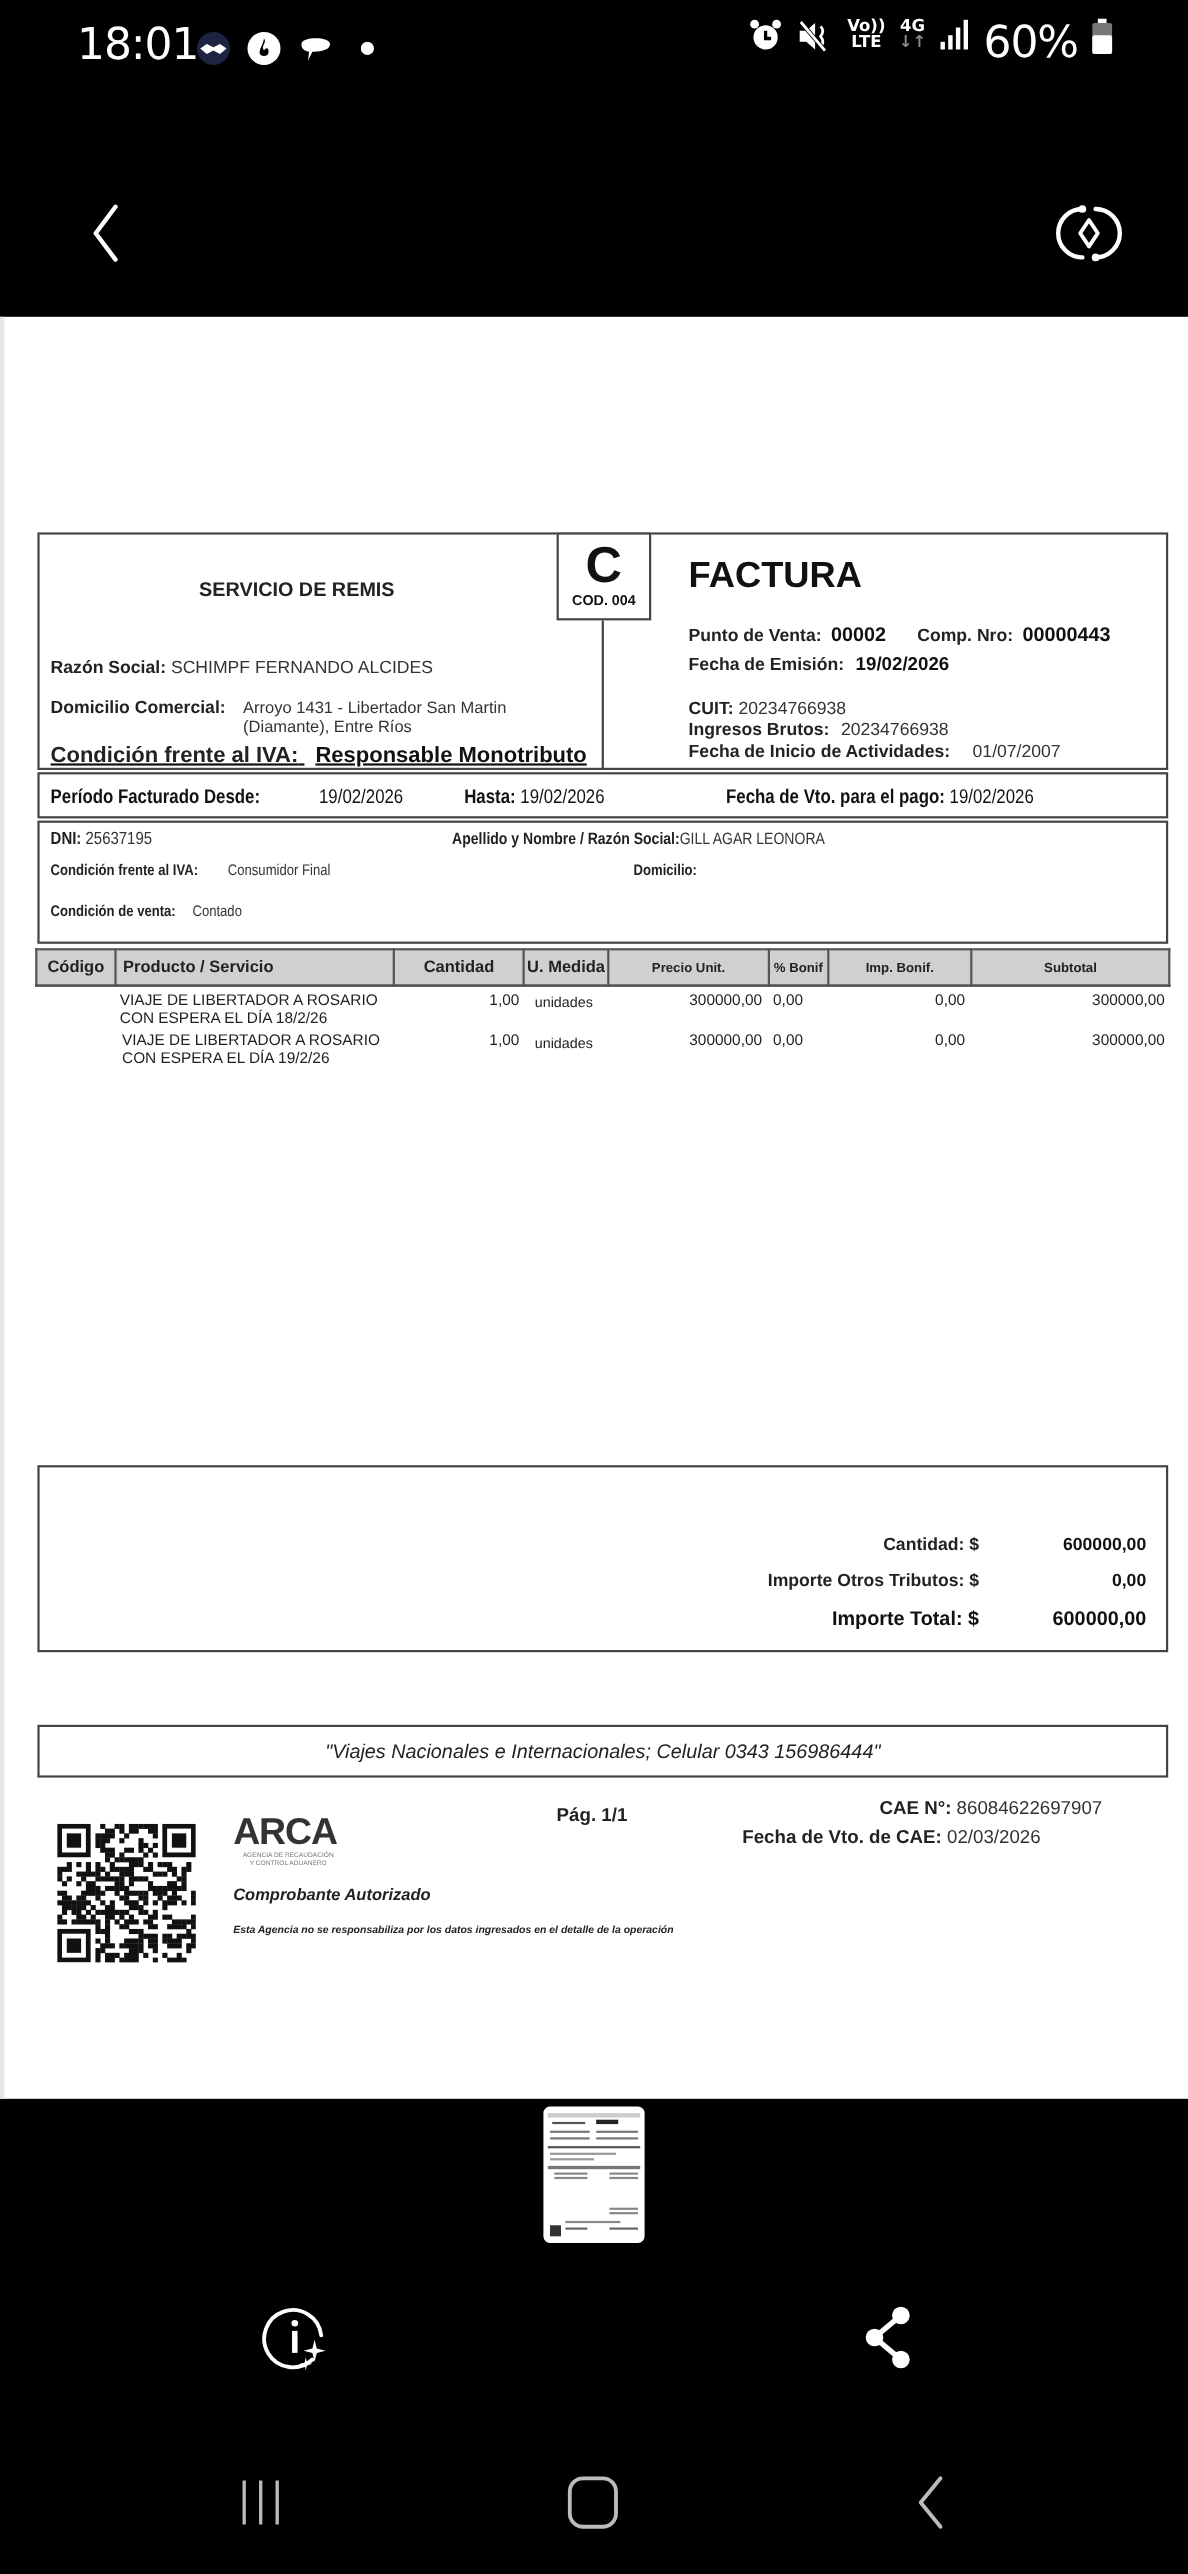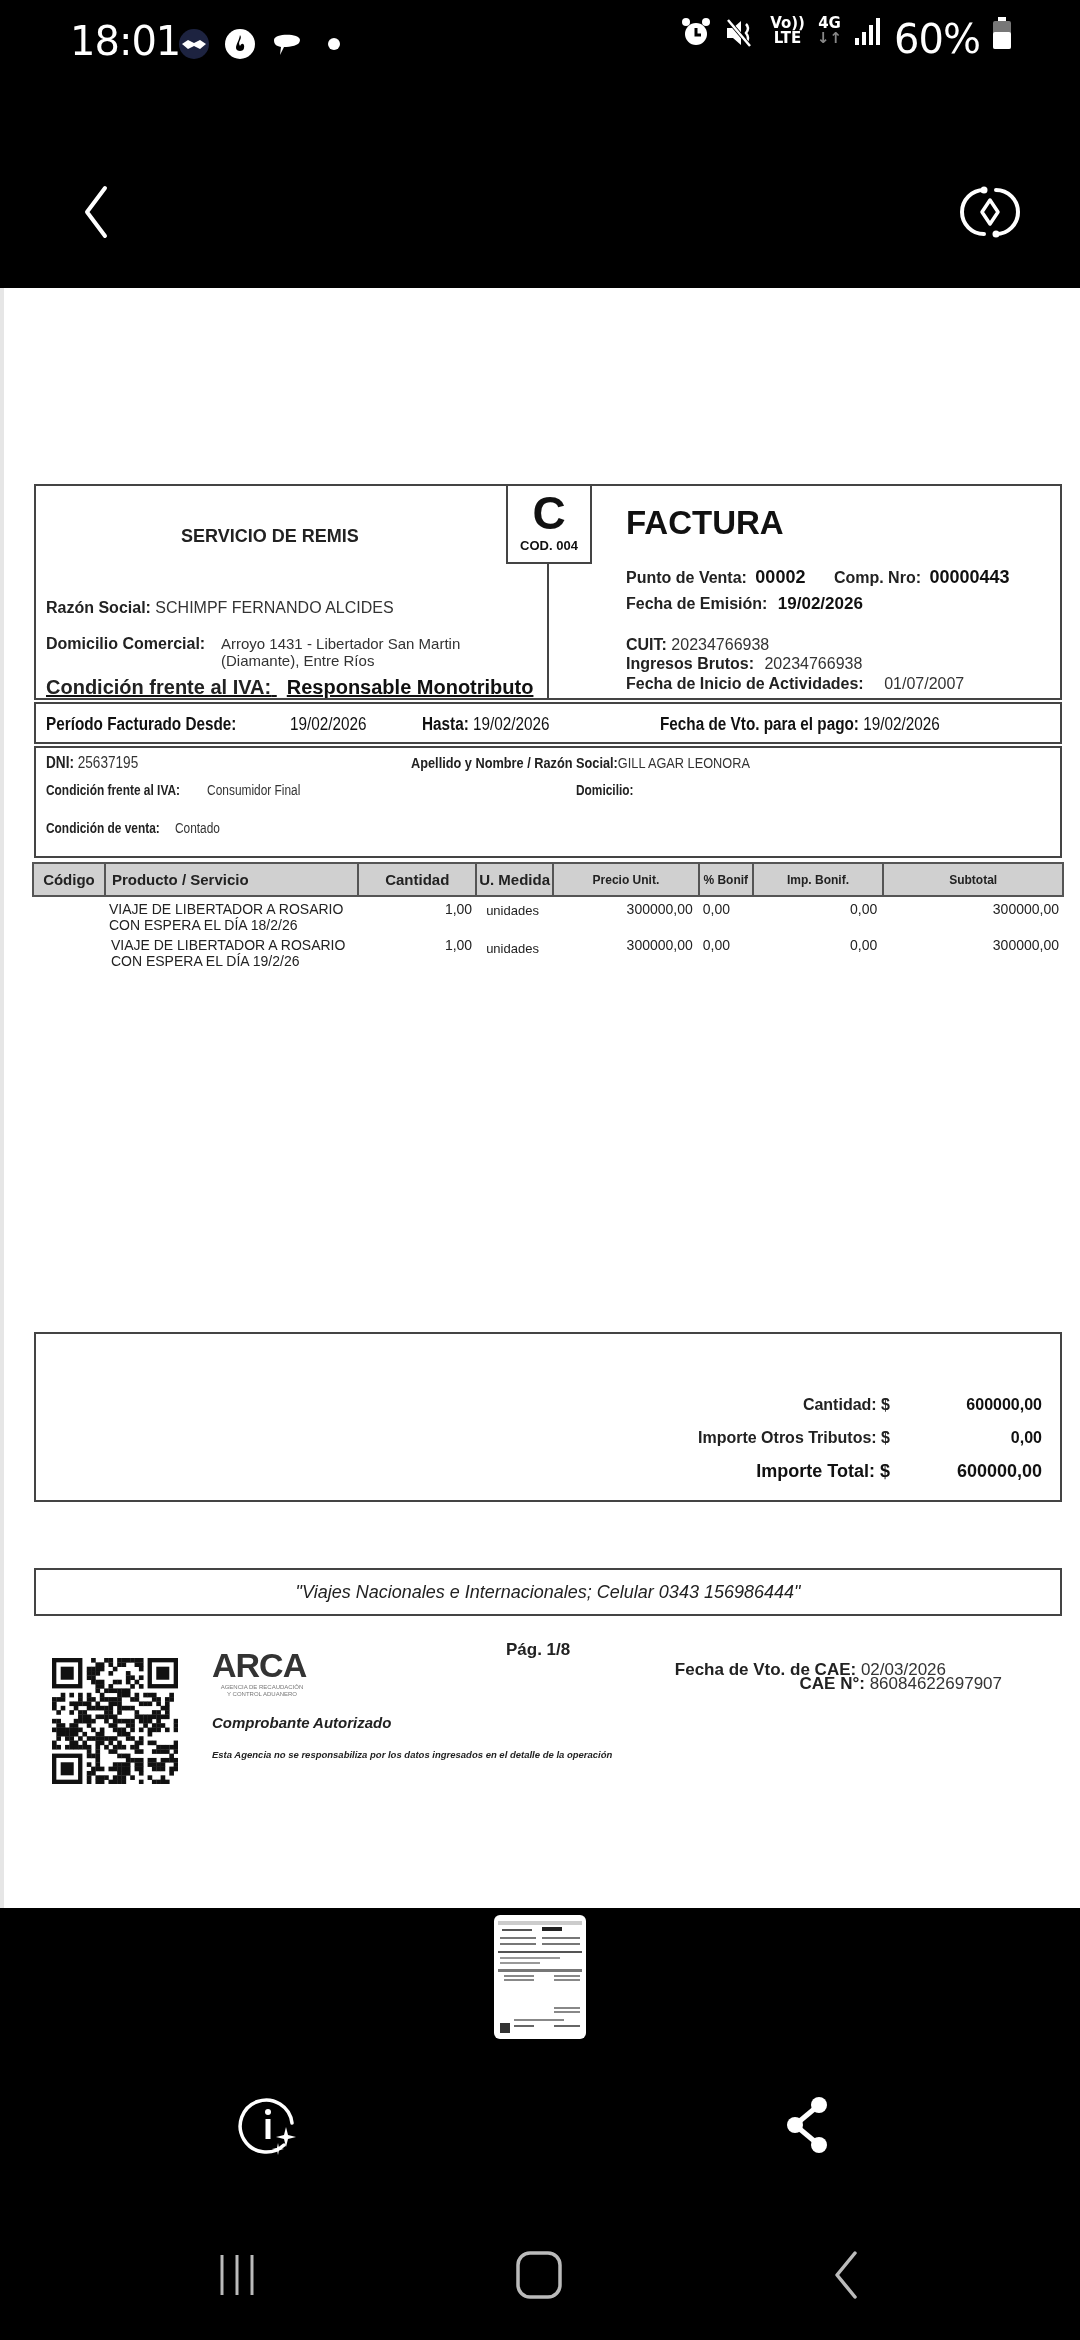--- a/index.html
+++ b/index.html
@@ -659,22 +659,22 @@
         <rect x="8.689655172413794" y="104.27586206896552" width="13.03448275862069" height="13.03448275862069" fill="#111"></rect>
       </svg>
   </div>
   <div class="abs b" style="left:208px; top:1358px; font-size:34px; color:#333; letter-spacing:-1px;">ARCA</div>
   <div class="abs" style="left:208px; top:1396px; font-size:6px; color:#777; line-height:7px; text-align:center; width:100px;">
     <div>AGENCIA DE RECAUDACIÓN</div>
     <div>Y CONTROL ADUANERO</div>
   </div>
   <div class="abs b" style="left:208px; top:1426px; font-size:15px; font-style:italic; color:#222;">Comprobante Autorizado</div>
   <div class="abs b" style="left:208px; top:1461px; font-size:9.5px; font-style:italic; color:#222;">Esta Agencia no se responsabiliza por los datos ingresados en el detalle de la operación</div>
-  <div class="abs b" style="left:502px; top:1352px; font-size:17px; color:#222;">Pág. 1/8</div>
-  <div class="abs" style="right:78px; top:1386px; font-size:17px;margin-left:36px;">
+  <div class="abs b" style="left:502px; top:1352px; font-size:17px; color:#222;">Pág. 1/1</div>
+  <div class="abs" style="right:78px; top:1346px; font-size:17px;margin-left:36px;">
     <span class="b" style="color:#222;">CAE N°:</span>
     <span class="val">86084622697907</span>
   </div>
   <div class="abs" style="right:134px; top:1372px; font-size:17px;">
     <span class="b" style="color:#222;">Fecha de Vto. de CAE:</span>
     <span class="val">02/03/2026</span>
   </div>
 </div>
 
 <div class="thumb">

